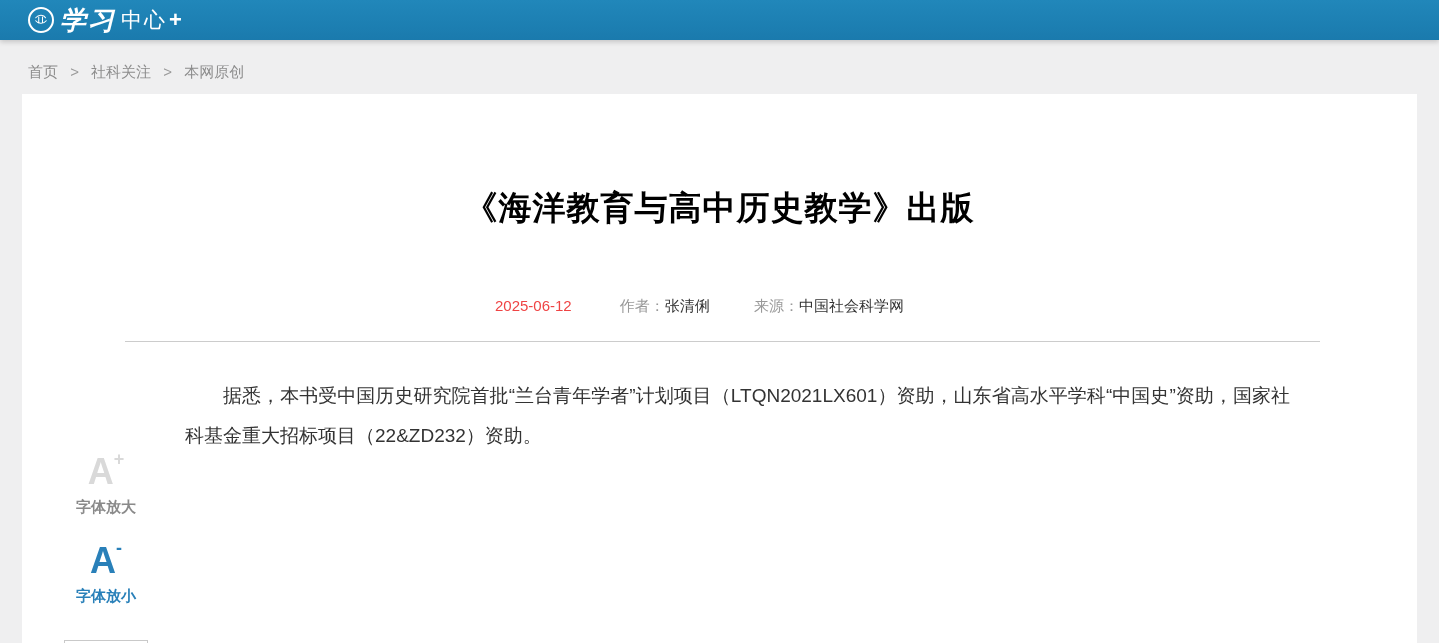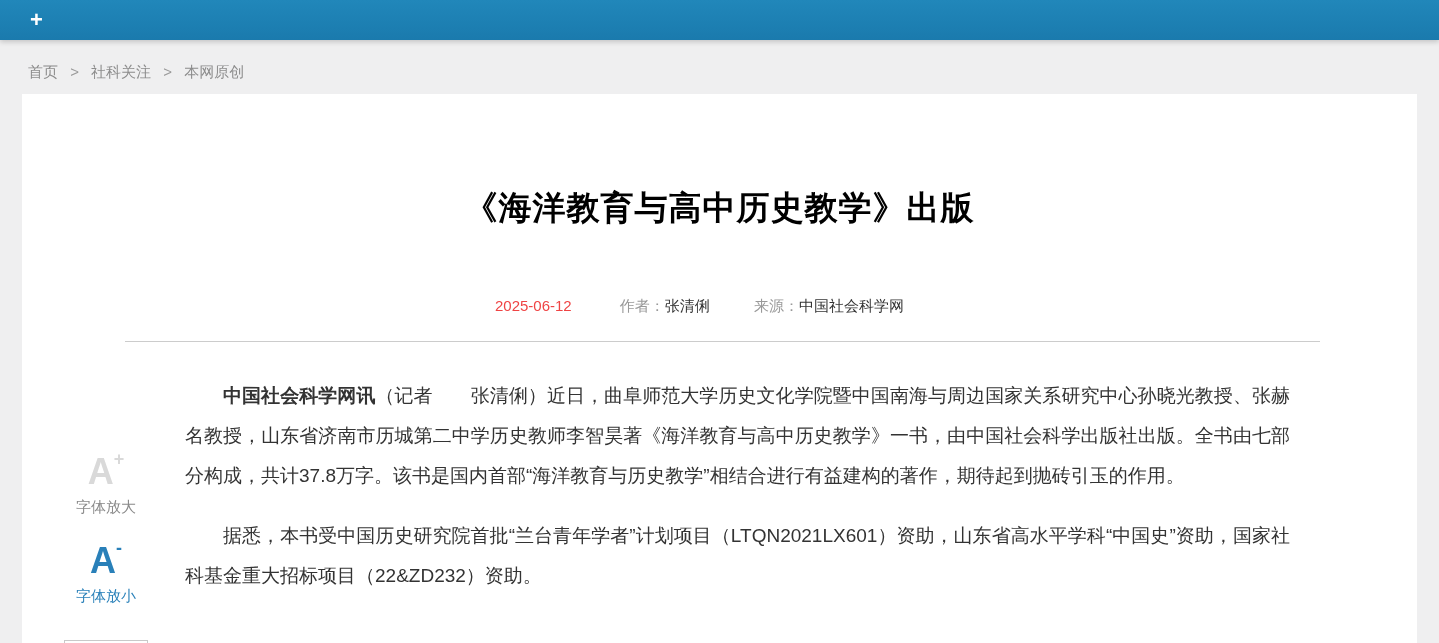--- a/index.html
+++ b/index.html
@@ -94,37 +94,46 @@
   
   .side-tools {
     position:absolute;
     left:36px; top:360px;
     width:96px;
     text-align:center;
   }
   .font-btn { cursor:pointer; margin-bottom:26px; }
   .font-btn .glyph { font-size:36px; font-weight:bold; line-height:1; font-family:"Liberation Sans",sans-serif; }
   .font-btn .glyph sup { font-size:18px; vertical-align:top; position:relative; top:-4px; }
-  .font-btn .lbl { display:block; font-size:15px; margin-top:8px; }
+  .font-btn .lbl { display:block; font-size:15px; margin-top:8px;font-weight:bold; }
   .font-inc .glyph { color:#d9d9d9; }
   .font-inc .lbl { color:#8a8a8a; }
   .font-dec .glyph { color:#2980b9; }
   .font-dec .lbl { color:#2980b9; }
   .qr-box {
     margin:34px auto 0;
     width:84px; height:60px;
     background:#fff;
     border:1px solid #c9c9c9;
     padding:7px 8px 0;
   }
 </style>
 </head>
 <body>
 
 <div class="topnav">
+  <div class="brand">
+    <span class="seal">
+      <svg viewBox="0 0 24 24" width="18" height="18" aria-hidden="true">
+        <path d="M5 9 C9 4, 16 5, 18 9 M5 13 C8 17, 15 18, 19 13 M9 8 L9 16 M14 8 L14 16" stroke="#fff" fill="none" stroke-width="1.4" stroke-linecap="round"></path>
+      </svg>
+    </span>
+    <span class="brand-script">学习</span>
+    <span class="brand-suffix">中心</span>
+  </div>
 
 
   <span class="nav-plus">+</span>
 </div>
 
 <div class="crumbbar">
   <span class="crumb-link">首页</span>
   <span class="crumb-sep">&gt;</span>
   <span class="crumb-link">社科关注</span>
   <span class="crumb-sep">&gt;</span>
@@ -137,21 +146,20 @@
 
   <div class="meta">
     <span class="date">2025-06-12</span>
     <span class="group"><span class="label">作者：</span><span class="value">张清俐</span></span>
     <span class="group"><span class="label">来源：</span><span class="value">中国社会科学网</span></span>
   </div>
 
   <hr class="divider">
 
   <div class="article-body">
-    <p><b>中国社会科学网讯</b><span>（记者　　张清俐）近日，曲阜师范大学历史文化学院暨中国南海与周边国家关系研究中心孙晓光教授、张赫名教授，山东省济南市历城第二中学历史教师李智昊著《海洋教育与高中历史教学》一书，由中国社会科学出版社出版。全书由七部分构成，共计37.8万字。该书是国内首部“海洋教育与历史教学”相结合进行有益建构的著作，期待起到抛砖引玉的作用。</span></p>
     <p><span>据悉，本书受中国历史研究院首批“兰台青年学者”计划项目（LTQN2021LX601）资助，山东省高水平学科“中国史”资助，国家社科基金重大招标项目（22&amp;ZD232）资助。</span></p>
   </div>
 
   <div class="side-tools">
     <div class="font-btn font-inc">
       <span class="glyph"><span>A</span><sup>+</sup></span>
       <span class="lbl">字体放大</span>
     </div>
     <div class="font-btn font-dec">
       <span class="glyph"><span>A</span><sup>-</sup></span>

